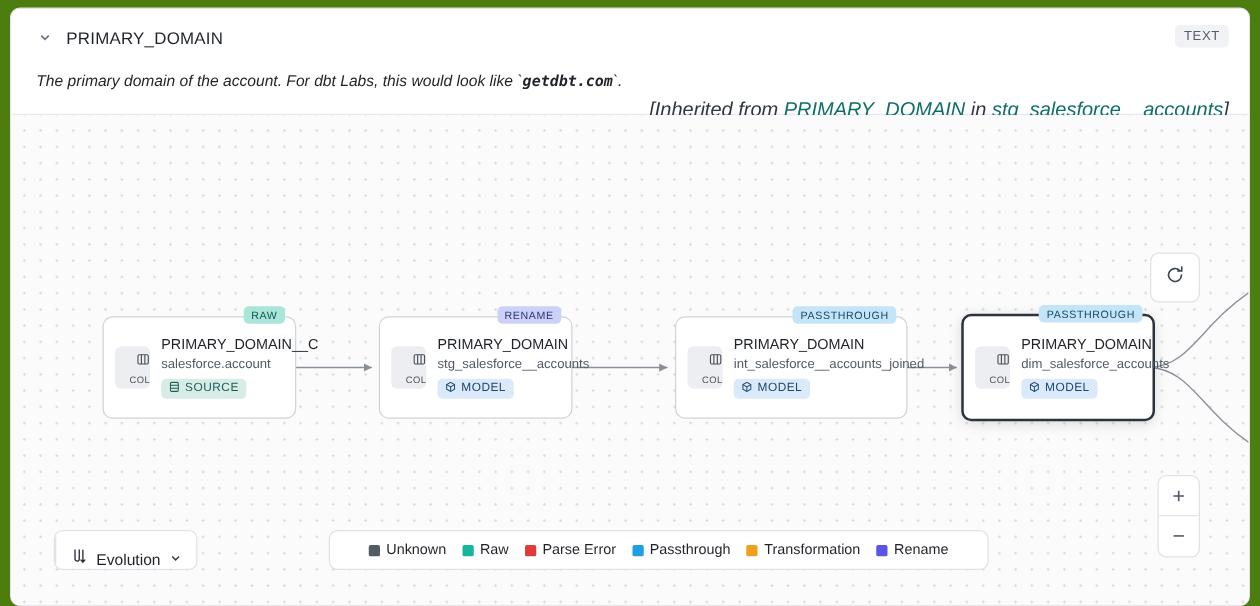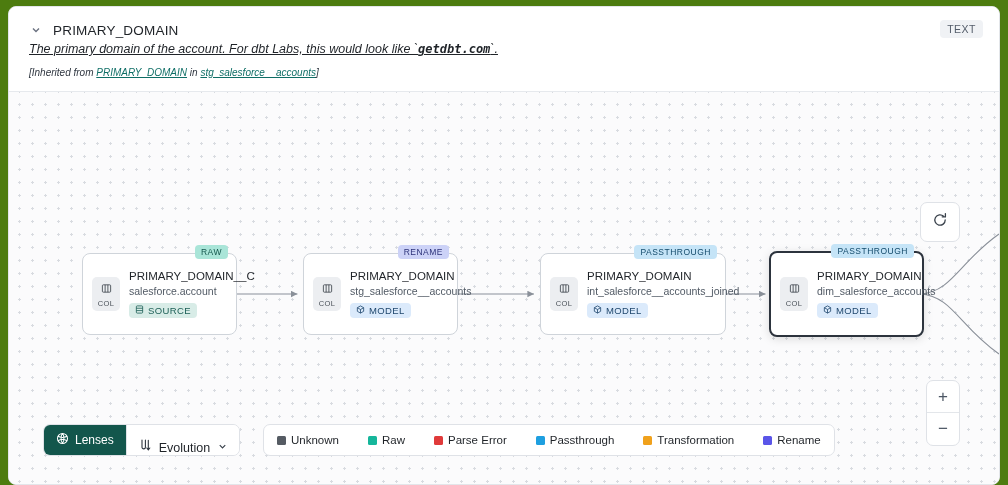--- a/index.html
+++ b/index.html
@@ -50,39 +50,39 @@
     position: absolute;
     top: 13px; right: 16px;
     background: #f0f2f5;
     color: #545d6a;
     font-size: 10.5px;
     letter-spacing: .5px;
     padding: 3px 7px;
     border-radius: 4px;
   }
   .hdr-desc {
-    margin-top: 0;
+    margin-top: 16px;
     font-size: 12.5px;
     font-style: italic;
     color: #1f2328;
     line-height: 17px;
-    text-decoration: underline;
   }
   .hdr-desc code {
     font-family: "DejaVu Sans Mono", monospace;
     font-style: italic;
     font-weight: bold;
     font-size: 12px;
   }
   .hdr-inherit {
     margin-top: 7px;
-    font-size: 10px;
+    font-size: 16px;
     font-style: italic;
     color: #2f3640;
     line-height: 16px;
+    text-align: right;
   }
   .hdr-inherit a {
     color: #0f6e66;
     text-decoration: underline;
     font-style: italic;
   }
 
   
   .canvas {
     position: relative;
@@ -146,21 +146,21 @@
   }
   .node.selected {
     border: 2.5px solid #2c333d;
     box-shadow: 0 2px 10px rgba(0,0,0,.13);
   }
   .col-chip {
     width: 28px; height: 34px;
     background: #eceef1;
     border-radius: 5px;
     display: flex; flex-direction: column;
-    align-items: center; justify-content: center;
+    align-items: flex-end; justify-content: center;
     gap: 1px;
     flex: none;
   }
   .col-chip .lbl { font-size: 7.5px; color: #4a5159; letter-spacing: .3px; }
   .node-body { display: flex; flex-direction: column; gap: 3px; min-width: 0; }
   .node-title { font-size: 11.5px; color: #1f2328; white-space: nowrap; }
   .node-sub { font-size: 10.5px; color: #515a65; white-space: nowrap; }
   .pill {
     margin-top: 3px;
     align-self: flex-start;
@@ -201,22 +201,22 @@
   }
   .evolution-btn {
     display: flex; align-items: flex-end; gap: 7px;
     background: #ffffff; color: #1f2328;
     padding: 0 11px; font-size: 12.5px; cursor: pointer;
     border-left: 1px solid #dfe2e7;
   }
   .legend {
     position: absolute; left: 254px; bottom: 28px;
     height: 32px;
-    display: flex; align-items: center; gap: 29px;
-    padding: 0 13px;
+    display: flex; align-items: center; gap: 13px;
+    padding: 0 31px;
     background: #ffffff;
     border: 1px solid #dfe2e7;
     border-radius: 7px;
   }
   .legend-item { display: flex; align-items: center; gap: 5px; font-size: 11.5px; color: #1f2328; }
   .swatch { width: 9px; height: 9px; border-radius: 1.5px; flex: none; }
 </style>
 </head>
 <body>
 
@@ -372,29 +372,20 @@
                   <path d="M5 1l3.5 2v4L5 9 1.5 7V3z"></path>
                   <path d="M1.5 3L5 5l3.5-2M5 5v4"></path>
                 </svg>
           </span>
           <span>MODEL</span>
         </span>
       </div>
     </div>
 
     <div class="lenses-group">
-      <div class="lenses-btn">
-        <span>
-          <svg width="13" height="13" viewBox="0 0 14 14" fill="none" stroke="#ffffff" stroke-width="1.1">
-                <circle cx="7" cy="7" r="5.4"></circle>
-                <path d="M7 1.6c2 2 2 8 0 10.8M7 1.6C5 3.6 5 9.6 7 12.4M2.1 4.6c2.6 1.3 7.2 1.3 9.8 0M2.1 9.4c2.6-1.3 7.2-1.3 9.8 0"></path>
-              </svg>
-        </span>
-        <span>Lenses</span>
-      </div>
       <div class="evolution-btn">
         <span>
           <svg width="14" height="14" viewBox="0 0 14 14" fill="none" stroke="#2c333d" stroke-width="1.1" stroke-linecap="round">
             <path d="M4 2v7.2a1.7 1.7 0 0 0 3.4 0V2"></path>
             <path d="M10.3 2.2v9.4M8.8 10l1.5 1.8L11.8 10"></path>
           </svg>
         </span>
         <span>Evolution</span>
         <span>
           <svg width="11" height="11" viewBox="0 0 12 12" fill="none" stroke="#3a424c" stroke-width="1.3">

